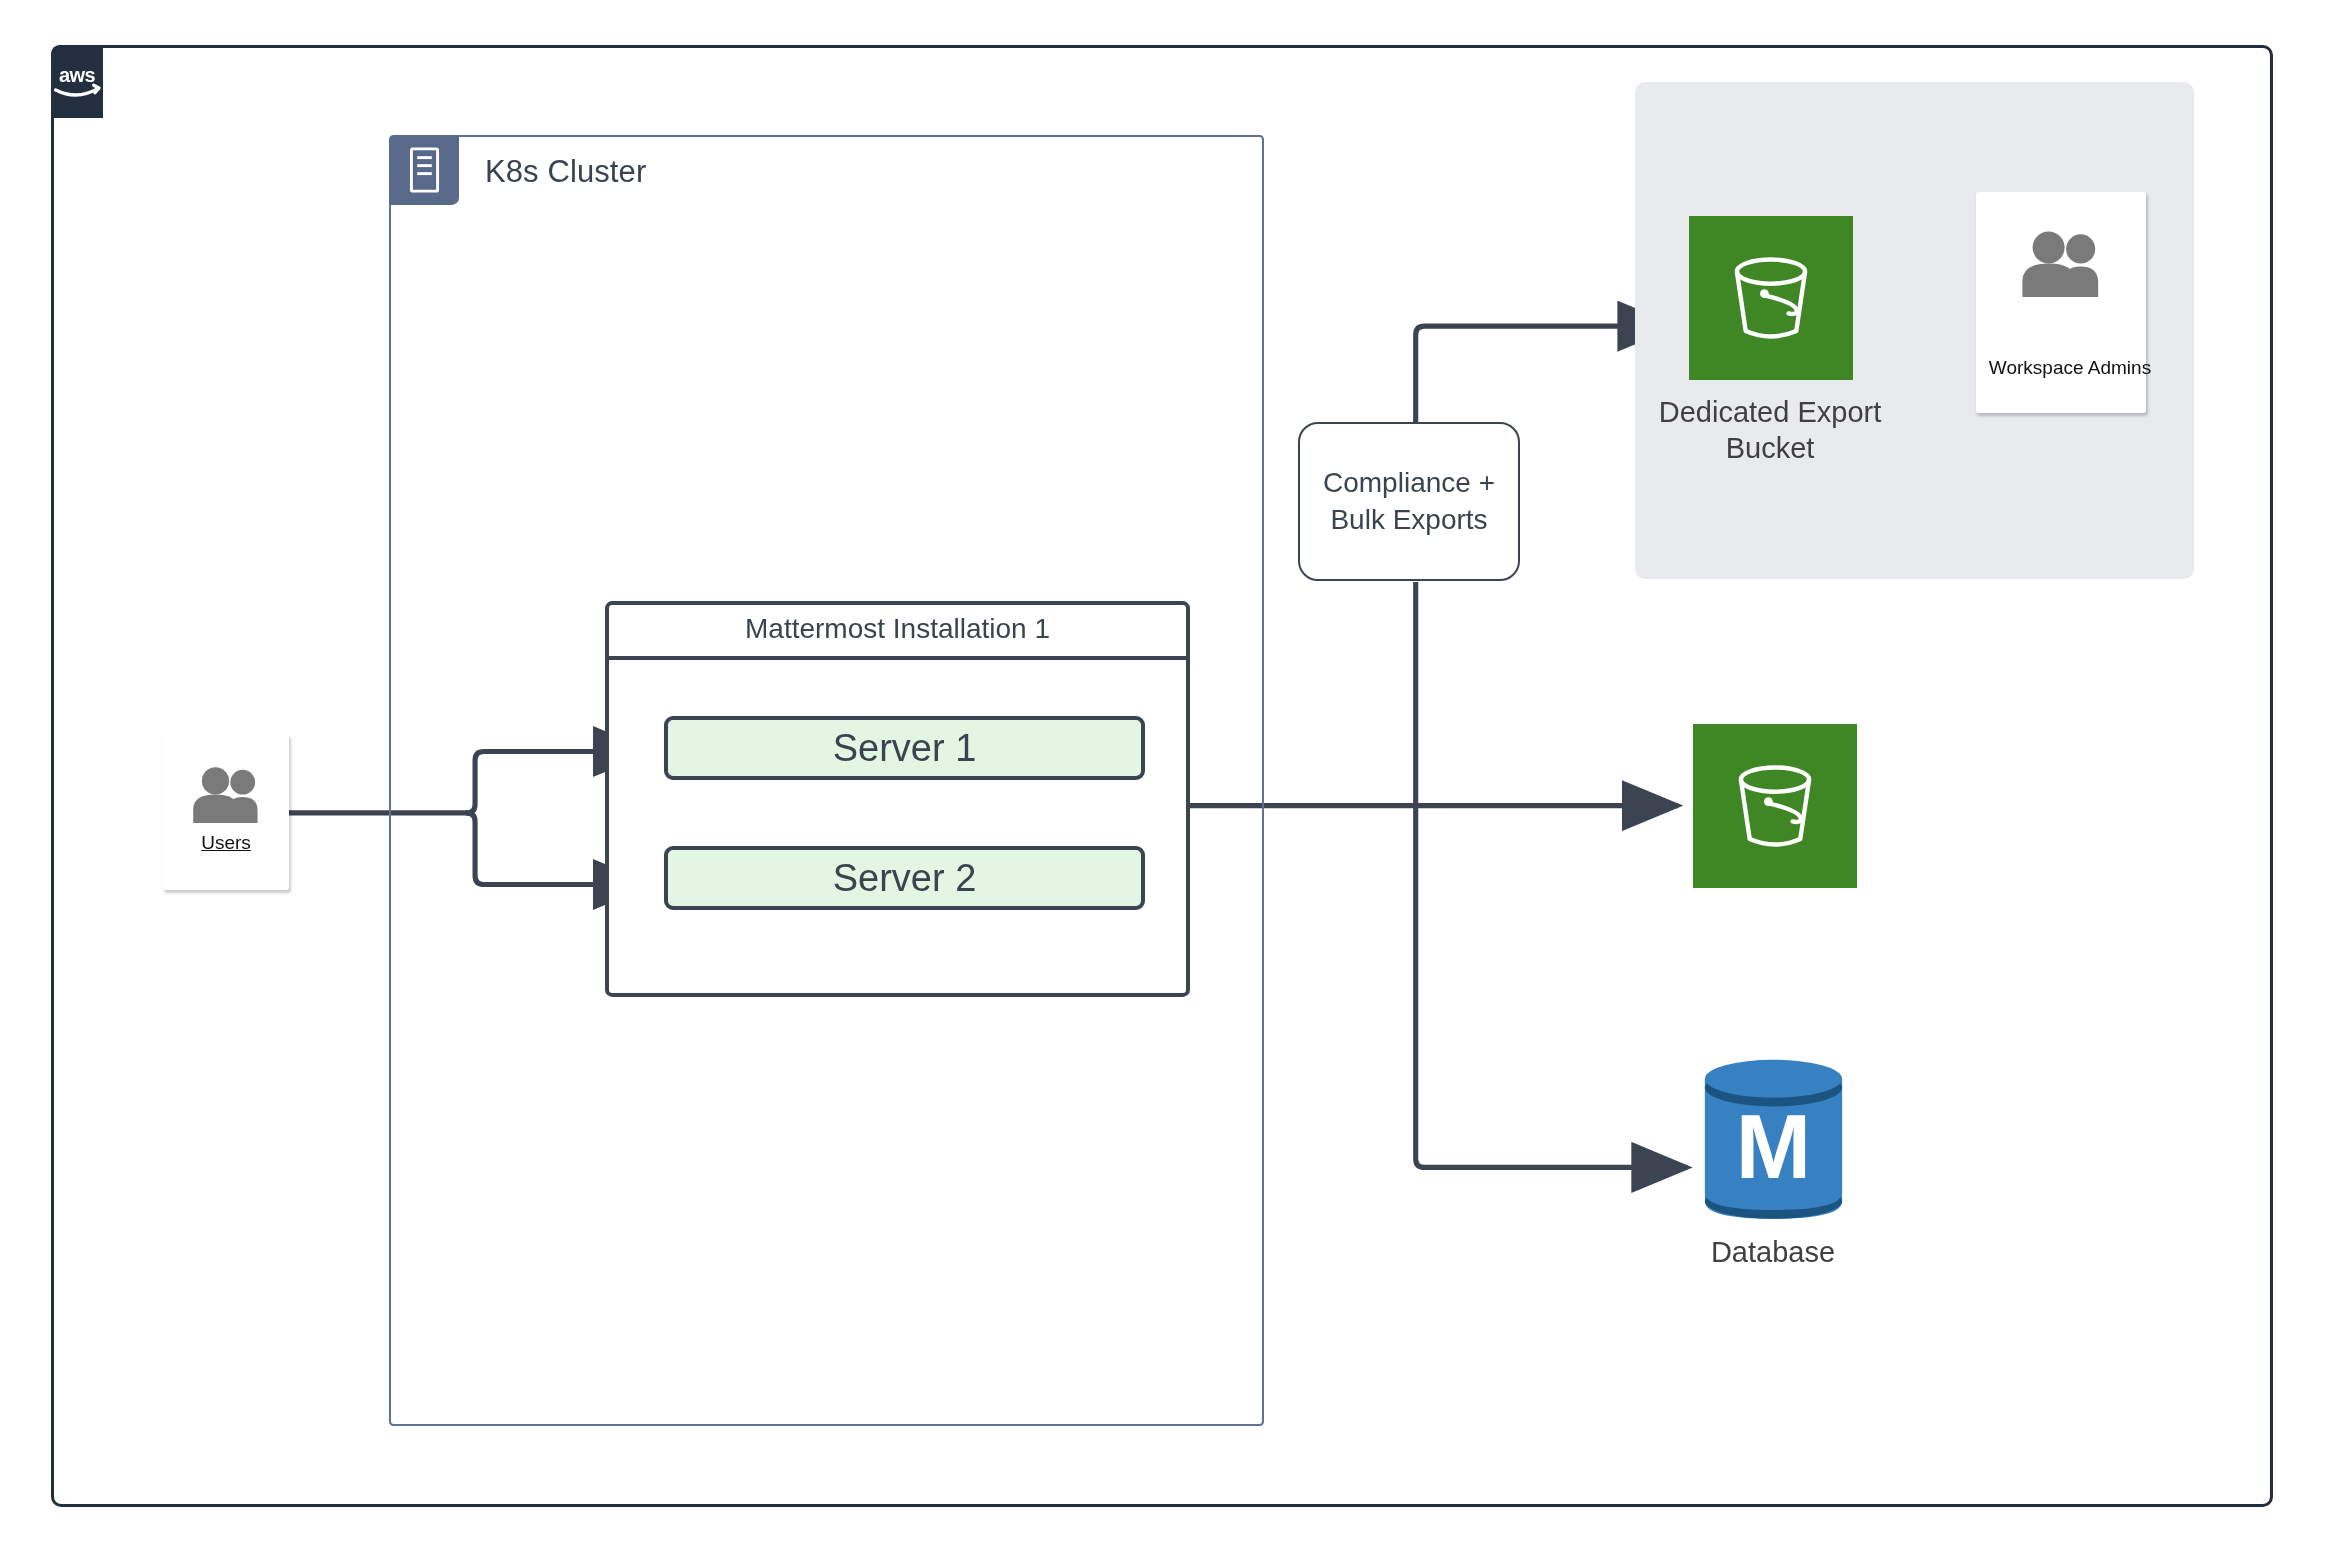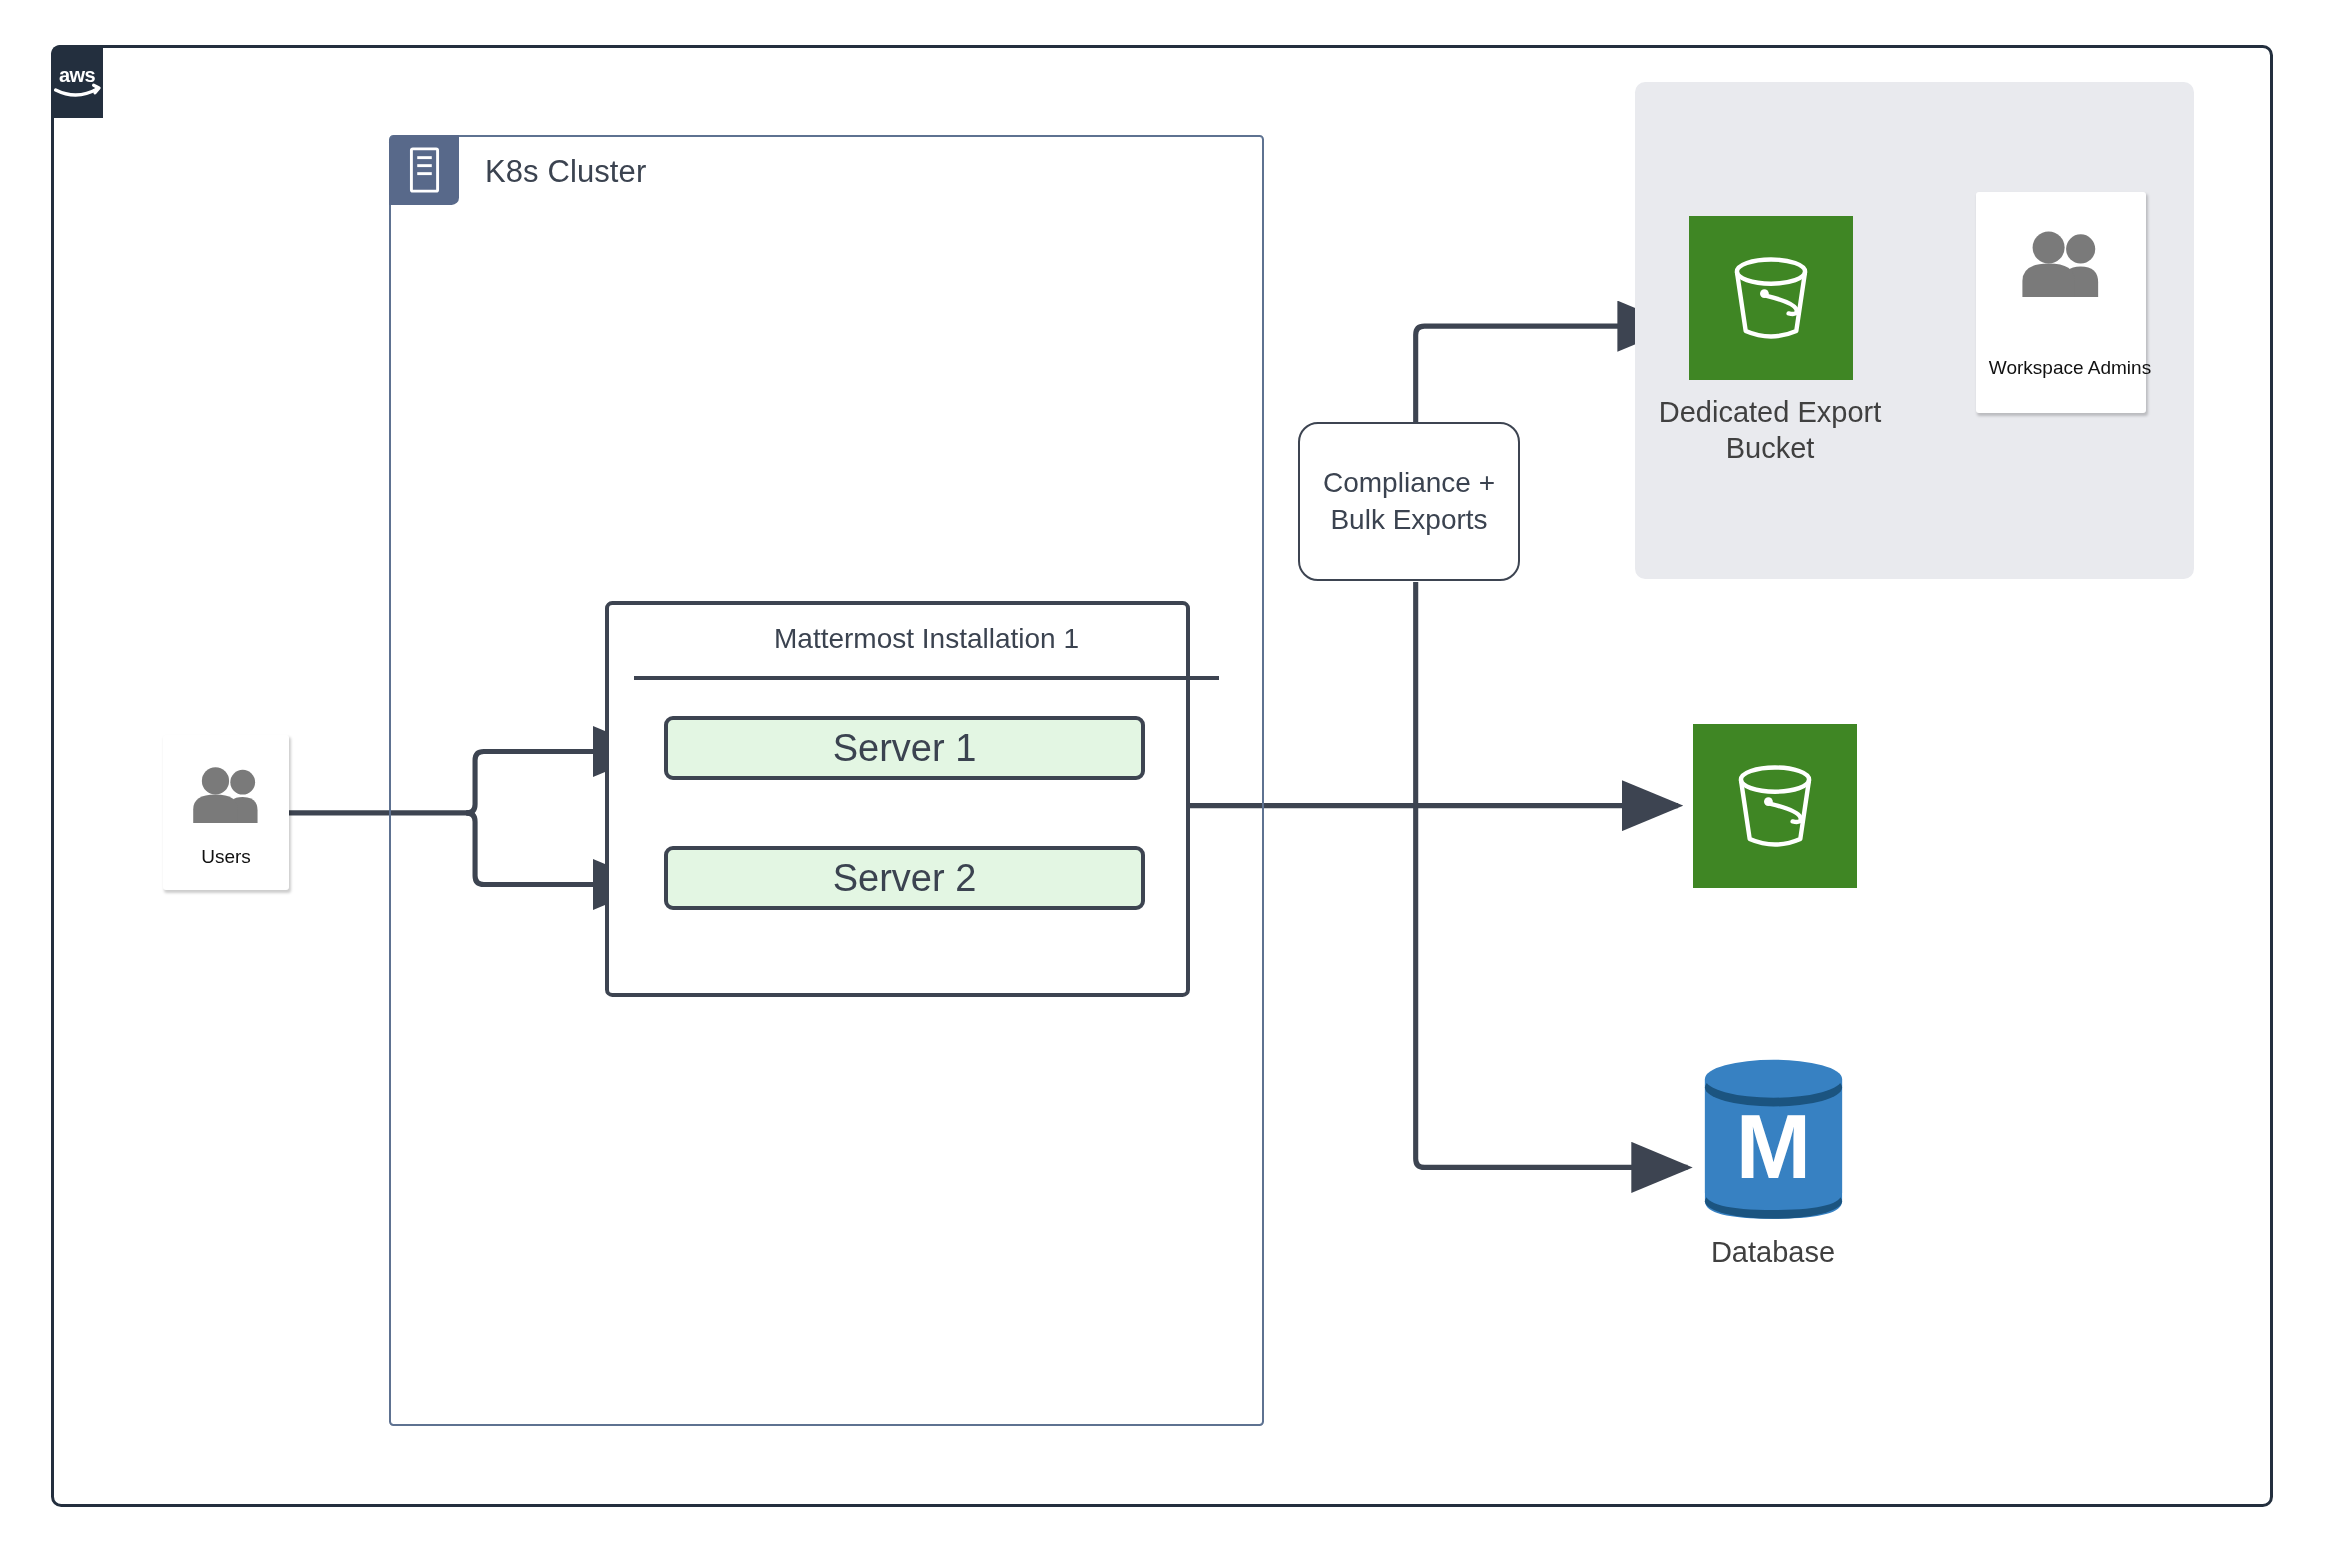--- a/index.html
+++ b/index.html
@@ -84,22 +84,22 @@
     position: absolute;
     left: 605px; top: 601px;
     width: 585px; height: 396px;
     border: 4.4px solid #3D4451;
     border-radius: 7.3px;
     box-sizing: border-box;
     background: #ffffff;
   }
   .mm-title {
     position: absolute;
-    left: 634px; top: 601px;
-    width: 585px; height: 79px;
+    left: 605px; top: 601px;
+    width: 585px; height: 59px;
     border-bottom: 4.4px solid #3D4451;
     box-sizing: border-box;
     display: flex;
     align-items: center;
     justify-content: center;
     font-size: 28px;
     color: #3B4350;
   }
   .server-box {
     position: absolute;
@@ -168,21 +168,21 @@
     width: 100%;
     text-align: center;
     font-size: 19px;
     color: #111111;
   }
   .users-card {
     left: 163px; top: 735px;
     width: 126px; height: 155px;
   }
   .users-card .actor-icon { position: absolute; left: 50%; top: 31px; transform: translateX(-50%); }
-  .users-card .actor-label { top: 111px; }
+  .users-card .actor-label { top: 97px; text-decoration: underline; }
 
   .admins-card {
     left: 1976px; top: 192px;
     width: 152px; height: 221px; padding-left: 18px;
   }
   .admins-card .actor-icon { position: absolute; left: 50%; top: 38px; transform: translateX(-50%); }
   .admins-card .actor-label { top: 165px; }
 
   
   .s3-icon {

